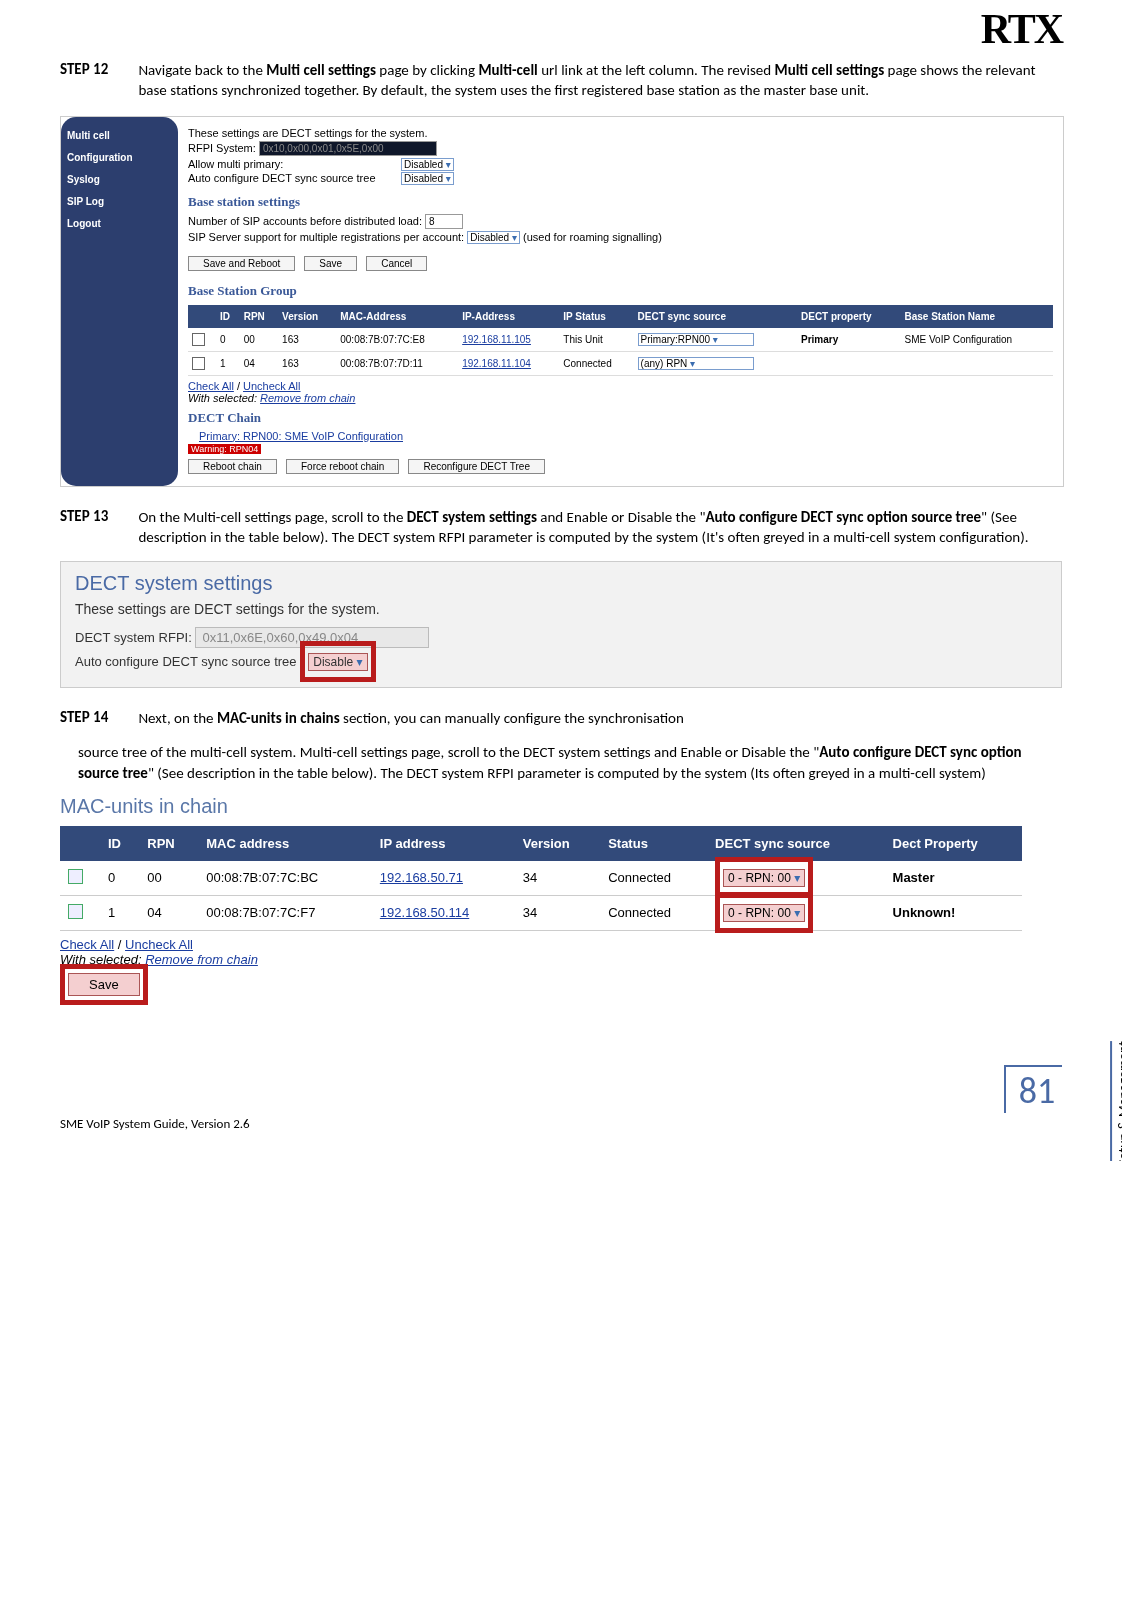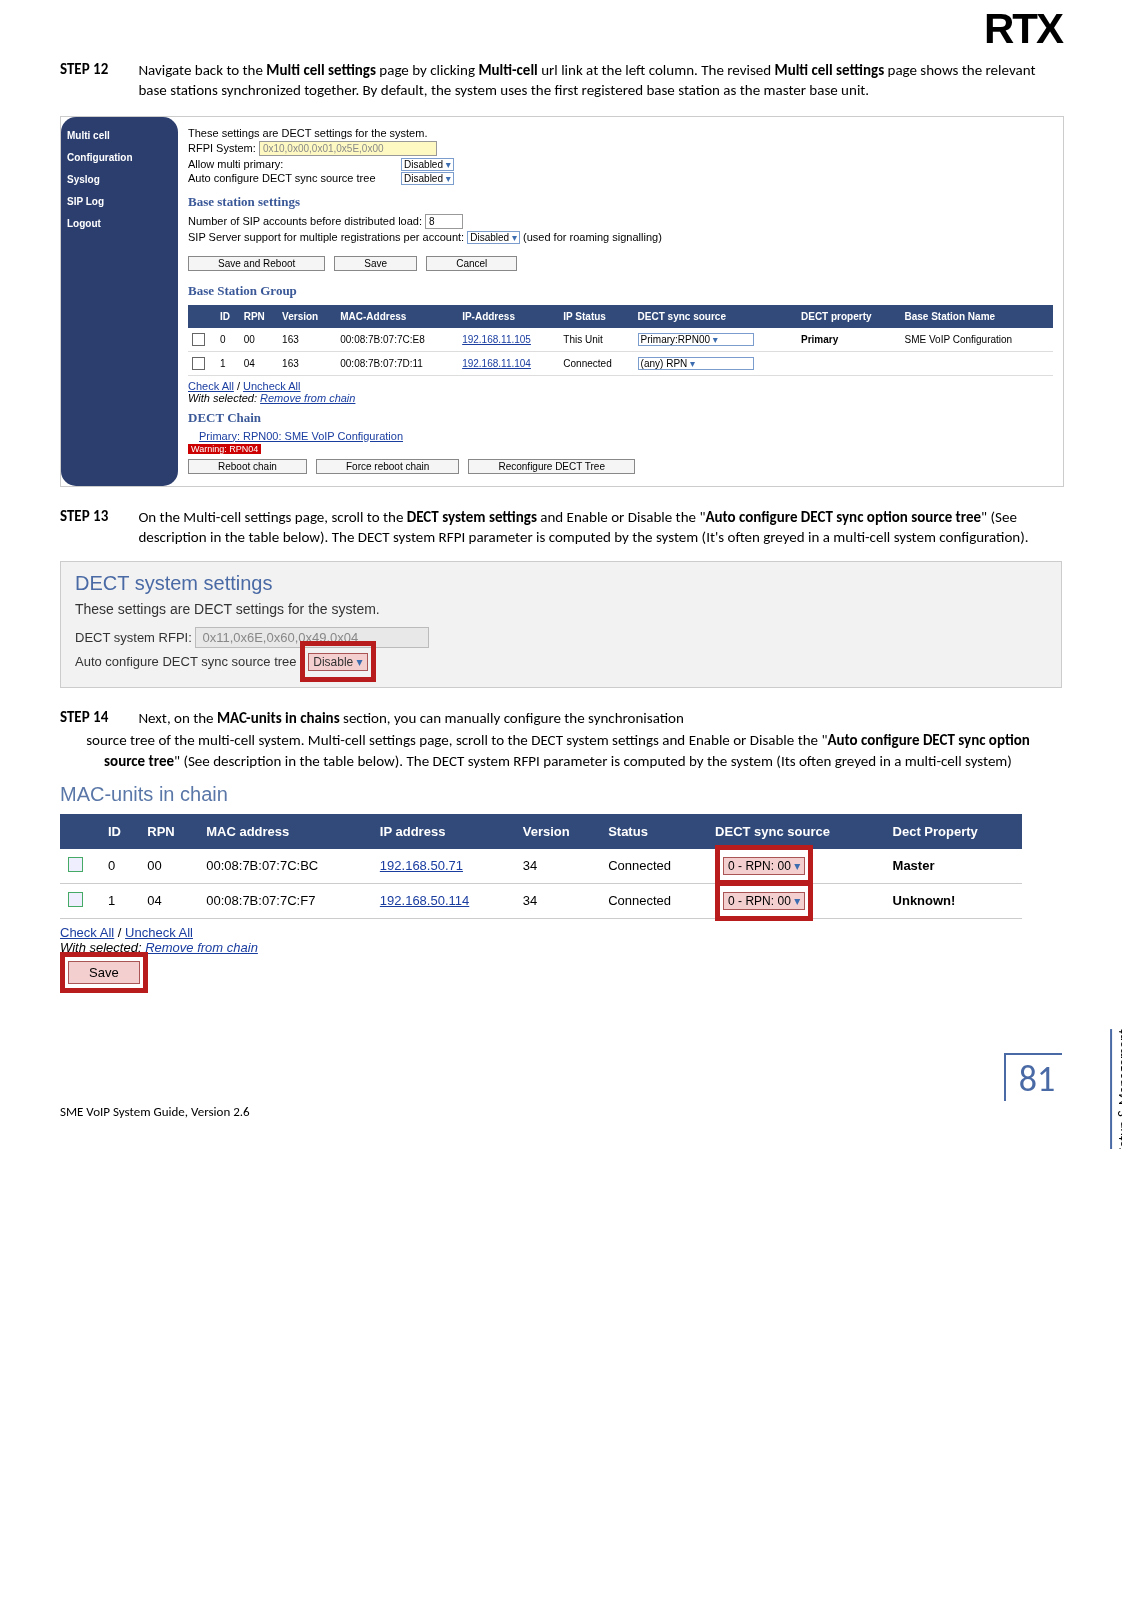--- a/index.html
+++ b/index.html
@@ -8,32 +8,32 @@
     padding: 40px 60px 30px 60px;
     width: 1002px;
     font-size: 15px;
     color: #000;
     position: relative;
   }
   .logo {
     position: absolute;
     top: 5px;
     right: 60px;
-    font-family: Liberation Sans, sans-serif;
+    font-family: Liberation Serif, serif;
     font-weight: 900;
     font-size: 42px;
     letter-spacing: -2px;
     color: #000;
     display: flex;
     align-items: flex-end;
   }
   .step-block { margin-top: 20px; }
   .step-label { font-weight: bold; display: inline-block; width: 75px; vertical-align: top;}
   .step-body { display: inline-block; width: 900px; vertical-align: top; line-height: 1.35;}
-  .step-body-full { margin-left: 18px; width: 960px; line-height: 1.35; margin-top:2px;text-align:center;}
+  .step-body-full { margin-left: 18px; width: 960px; line-height: 1.35; margin-top:14px;}
   b { font-weight: bold; }
 
   
   .shot {
     border: 1px solid #ccc;
     margin-top: 15px;
     font-family: Verdana, Arial, sans-serif;
     font-size: 11px;
     background: #fff;
   }
@@ -45,24 +45,24 @@
     padding: 8px 6px;
     font-weight: bold;
     font-size: 10px;
     line-height: 2.2;
     border-radius: 15px;
   }
   .main1 { flex: 1; padding: 8px 10px; }
   .bluehead { color: #3b5998; font-weight: bold; font-size: 13px; margin: 10px 0 4px 0; font-family: Verdana; }
   .fldrow { margin: 2px 0; }
   .inputlike { border: 1px solid #999; padding: 1px 3px; font-size: 10px; background:#fff; }
-  .disabled-input { background: #fef9c3; color:#8a8a8a; width:170px; display:inline-block;}
+  .disabled-input { background: #0f172a; color:#8a8a8a; width:170px; display:inline-block;}
   .select { border:1px solid #7a9dce; background:#fff; padding:0 2px; font-size:10px;}
   .select::after { content:" ▾"; color:#3b6db0;}
-  .btn1 { border:1px solid #888; background:#f5f5f5; padding:1px 29px; font-size:10px; margin-right:6px;}
+  .btn1 { border:1px solid #888; background:#f5f5f5; padding:1px 14px; font-size:10px; margin-right:6px;}
   .btns1 { margin: 14px 0; }
   .bsg-table { width:100%; border-collapse: collapse; font-size:10px; margin-top:6px;}
   .bsg-table th { background:#324a7a; color:#fff; text-align:left; padding:6px 4px; font-weight:bold;}
   .bsg-table td { border-bottom:1px solid #ddd; padding:5px 4px;}
   .checkbox { display:inline-block; width:11px; height:11px; border:1px solid #666; vertical-align:middle;}
   .linkish { color:#1a3da0; text-decoration: underline;}
   .linkish-nou { color:#1a3da0;padding-left:11px;}
   .italic { font-style: italic;}
   .warn { background:#c00; color:#fff; padding:0 3px; font-size:9px;}
 

